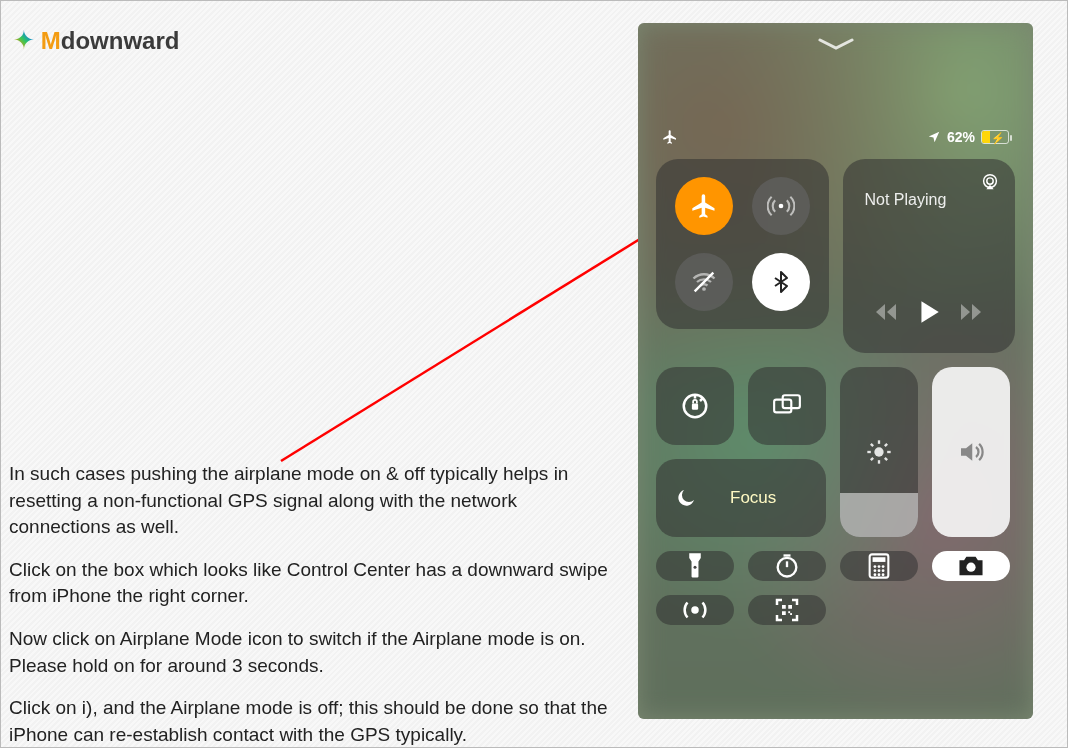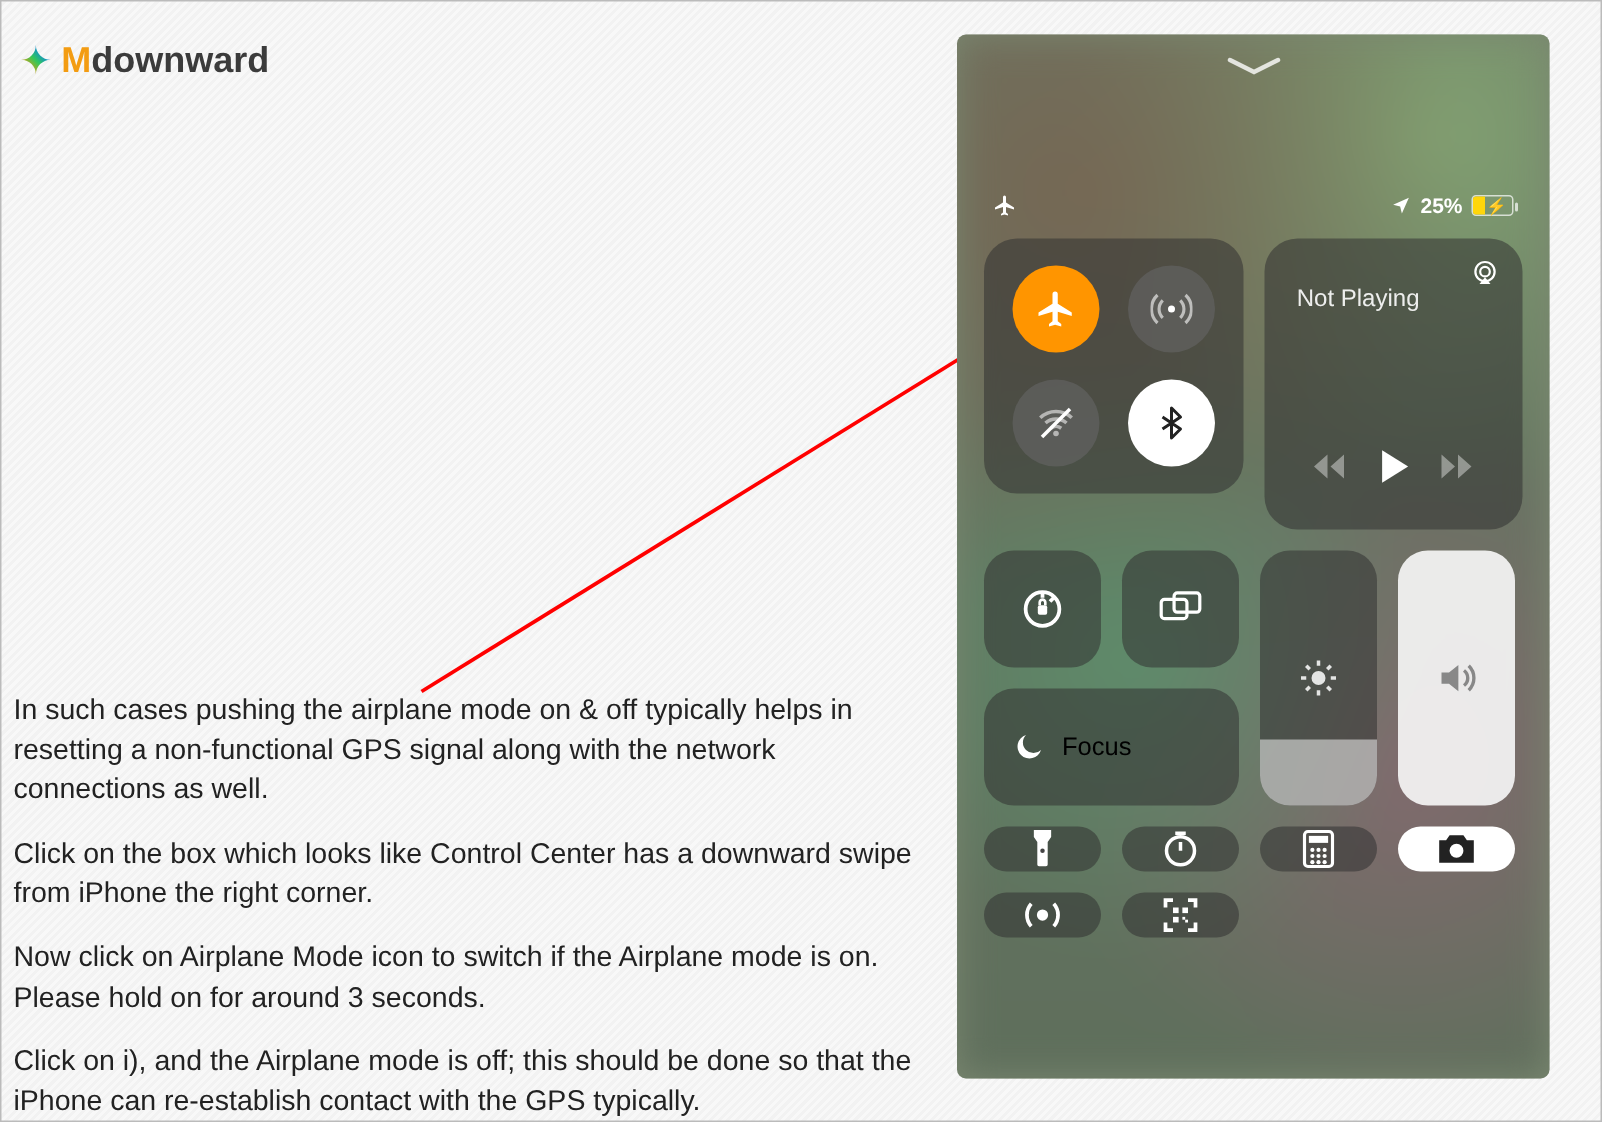--- a/index.html
+++ b/index.html
@@ -167,23 +167,23 @@
     background: rgba(50,50,50,0.55);
     border-radius: 20px;
     display: flex; align-items: center; justify-content: center;
     color: #fff;
   }
   .focus-tile {
     grid-column: 1 / span 2;
     background: rgba(50,50,50,0.55);
     border-radius: 20px;
     display: flex; align-items: center;
-    gap: 10px;
+    gap: 32px;
     padding: 0 18px;
-    color: #000000;
+    color: #fef9c3;
   }
   .focus-label { font-size: 17px; font-weight: 500; }
   .tall-tile {
     grid-row: 1 / span 2;
     border-radius: 20px;
     display: flex; align-items: center; justify-content: center;
     position: relative;
   }
   .brightness-tile { background: rgba(50,50,50,0.55); grid-column: 3; }
   .brightness-fill {
@@ -252,21 +252,21 @@
     <div class="status-row">
       <div class="status-left">
         <svg width="16" height="16" viewBox="0 0 24 24">
             <path fill="#fff" d="M21 16v-2l-8-5V3.5a1.5 1.5 0 0 0-3 0V9l-8 5v2l8-2.5V19l-2 1.5V22l3.5-1 3.5 1v-1.5L13 19v-5.5l8 2.5z"></path>
           </svg>
       </div>
       <div class="status-right">
         <svg width="14" height="14" viewBox="0 0 24 24">
             <path fill="#fff" d="M3 11l18-8-8 18-2-8-8-2z"></path>
           </svg>
-        <span>25%</span>
+        <span>62%</span>
         <div class="battery-group">
           <div class="battery">
               <div class="battery-fill"></div>
               <span class="bolt">⚡</span>
             </div>
         </div>
       </div>
     </div>
 
     <div class="grid-top">

